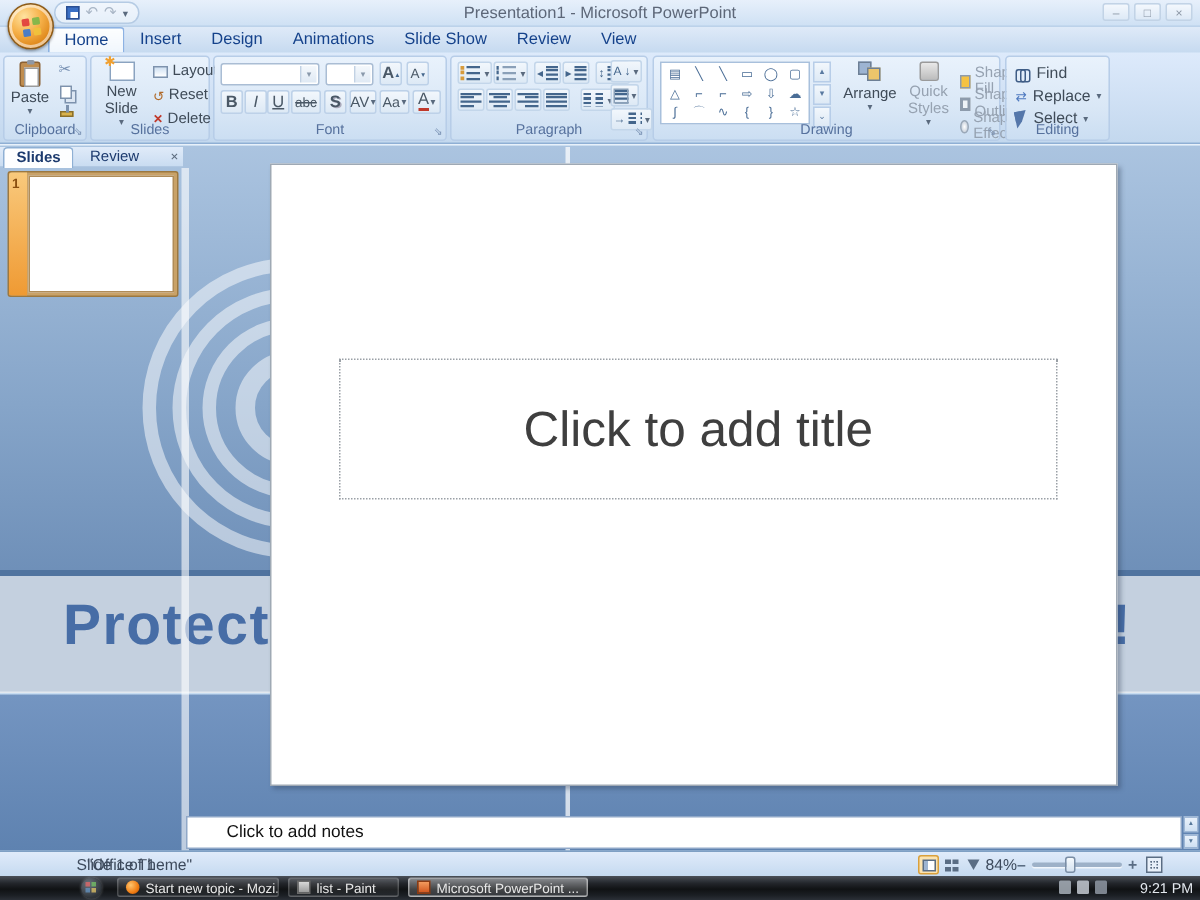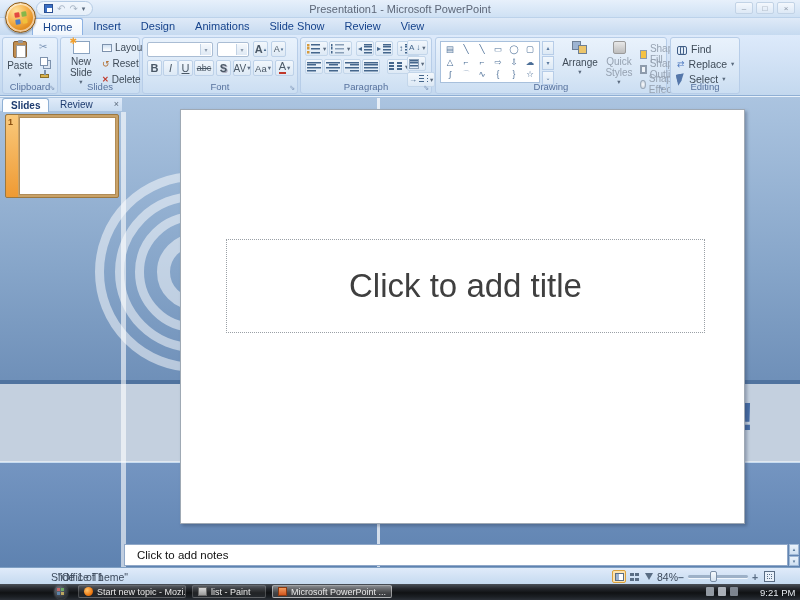--- a/index.html
+++ b/index.html
@@ -139,21 +139,21 @@
   #slide{position:absolute;left:180px;top:12px;width:565px;height:415px;background:#fff;z-index:5;
     border:1px solid #9fa9b4;box-shadow:2px 2px 3px rgba(40,55,80,.35);}
   .ph{position:absolute;border:1px dotted #9aa0a6;}
   #ph-title{left:45px;top:129px;width:479px;height:94px;display:flex;align-items:center;justify-content:center;
     font-size:33px;color:#3f3f3f;}
   #ph-sub{left:85px;top:235px;width:397px;height:112px;display:flex;justify-content:center;
     padding-top:6px;font-size:23px;color:#949a9e;}
 
   
   #notes{position:absolute;left:124px;top:447px;width:664px;height:22px;background:#fff;
-    border:1px solid #90a8c8;z-index:7;font-size:11.5px;color:#111;line-height:20px;padding-left:12px;}
+    border:1px solid #90a8c8;z-index:7;font-size:11.5px;color:#111;line-height:20px;padding-left:26px;}
   #notesbar{position:absolute;left:789px;top:447px;width:10px;height:22px;z-index:7;display:flex;flex-direction:column;gap:1px;}
   #notesbar span{flex:1;background:linear-gradient(#eaf2fb,#cfe0f2);border:1px solid #9fb8d6;
     font-size:5px;color:#56789a;text-align:center;line-height:8px;}
 
   
   #statusbar{position:absolute;left:0;top:567px;width:800px;height:17px;
     background:linear-gradient(#e0ebfa,#c5daf0);border-top:1px solid #7fa0c4;font-size:10.5px;color:#3d4a5c;}
   .st-left{position:absolute;top:3px;}
   .viewbtns{position:absolute;left:612px;top:2px;display:flex;gap:1px;}
   .vbtn{width:14px;height:13px;border:1px solid transparent;border-radius:2px;display:flex;align-items:center;justify-content:center;}
@@ -457,20 +457,21 @@
 
   <div id="workspace">
     <div class="wp-top"></div>
     <div class="ring" style="left:95px;top:75px;width:200px;height:200px;"></div>
     <div class="ring" style="left:115px;top:95px;width:160px;height:160px;"></div>
     <div class="ring" style="left:135px;top:115px;width:120px;height:120px;"></div>
     <div class="ring" style="left:157px;top:137px;width:76px;height:76px;border-width:13px;"></div>
     <div class="wp-darkline"></div>
     <div class="wp-band"></div>
     <div class="wp-bot"></div>
+    <div class="wp-word" style="left:42px;">Protect</div>
     <div class="wp-word" style="left:741px;">!</div>
     <div class="stripe" style="left:121px;top:15px;width:5px;height:456px;opacity:.75;"></div>
     <div class="stripe" style="left:377px;top:1px;width:3px;height:470px;opacity:.9;"></div>
 
     <div id="panelstrip">
       <span class="ptab active">Slides</span>
       <span class="ptab inactive">Review</span>
       <span class="pclose">×</span>
     </div>
     <div id="thumb">

